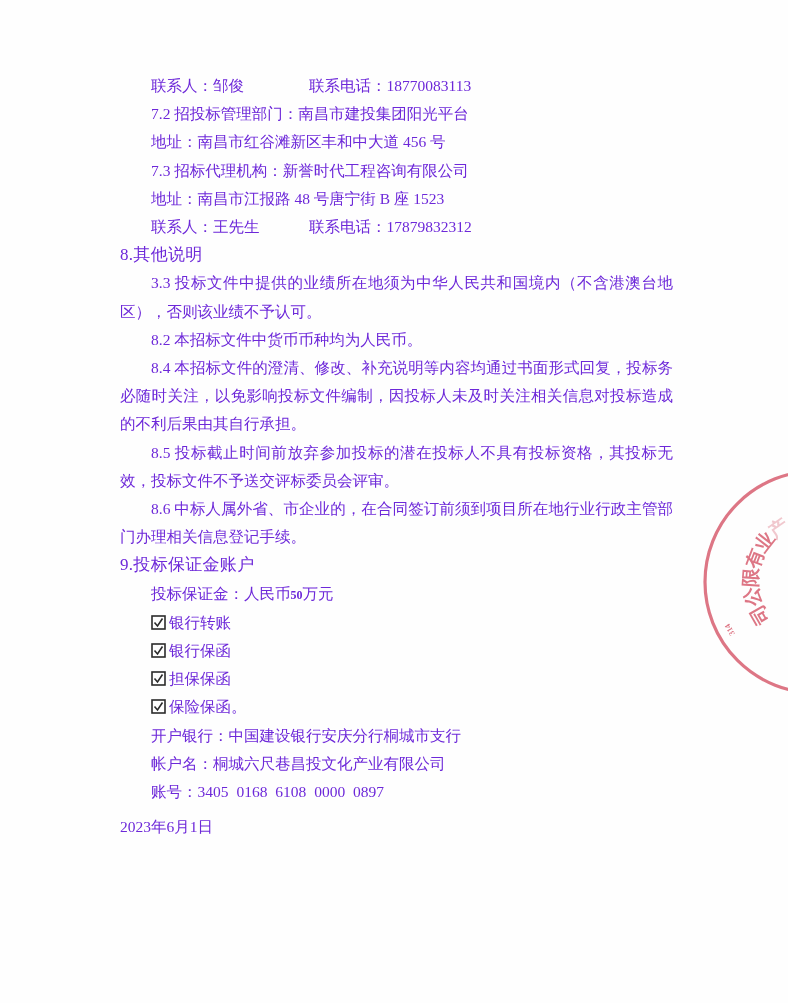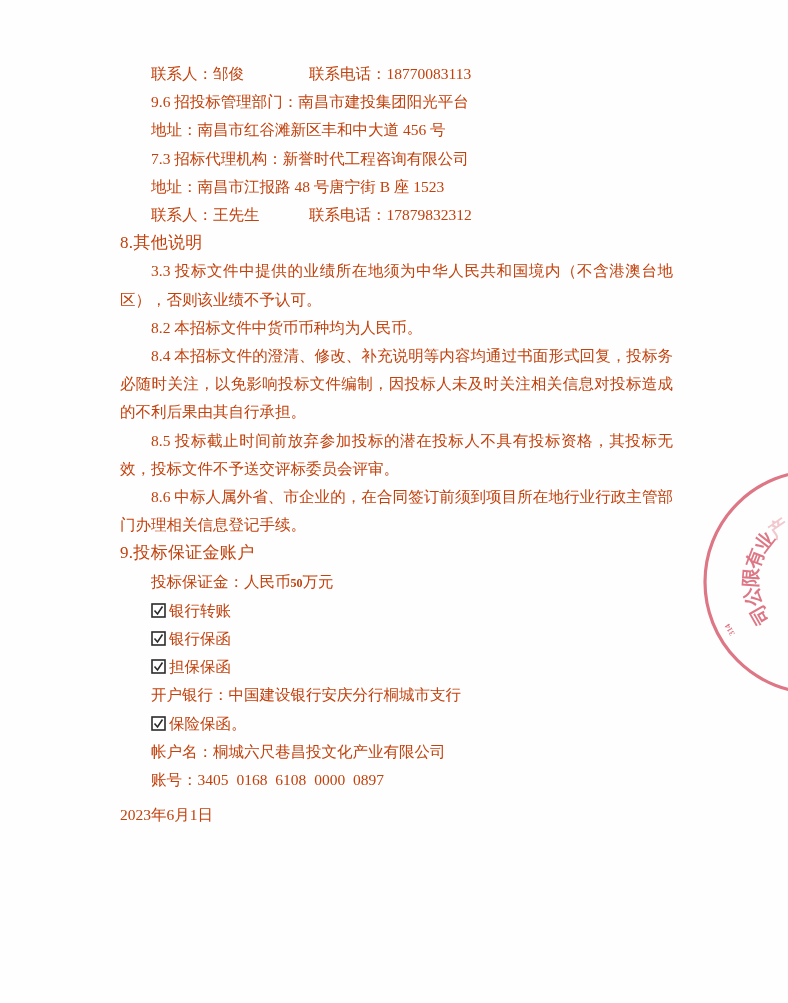--- a/index.html
+++ b/index.html
@@ -9,24 +9,24 @@
     overflow:hidden;
     position:relative;
     font-family:"Liberation Serif","DejaVu Serif",serif;
   }
   .page {
     position:absolute; inset:0;
     background:#fefefe;
   }
   .doc {
     position:absolute;
-    left:120px; top:60px; width:553px;
+    left:120px; top:72px; width:553px;
     font-size:15.5px;
     line-height:28.2px;
-    color:#c2410c;
+    color:#6d28d9;
     text-align:justify;
   }
   .doc p {
     margin:0;
     text-indent:31px;
     word-break:break-all;
   }
   .doc p.flush { text-indent:0; }
   .heading {
     font-weight:normal;
@@ -67,21 +67,21 @@
 </style>
 </head>
 <body>
 
 <div class="page">
 
   <div class="doc">
 
     <p class="contact-row"><span class="person">联系人：邹俊</span><span>联系电话：18770083113</span></p>
 
-    <p>9.6 招投标管理部门：南昌市建投集团阳光平台</p>
+    <p>7.2 招投标管理部门：南昌市建投集团阳光平台</p>
     <p>地址：南昌市红谷滩新区丰和中大道 456 号</p>
     <p>7.3 招标代理机构：新誉时代工程咨询有限公司</p>
     <p>地址：南昌市江报路 48 号唐宁街 B 座 1523</p>
 
     <p class="contact-row"><span class="person">联系人：王先生</span><span>联系电话：17879832312</span></p>
 
     <p class="heading flush">8.其他说明</p>
     <p>3.3 投标文件中提供的业绩所在地须为中华人民共和国境内（不含港澳台地区），否则该业绩不予认可。</p>
     <p>8.2 本招标文件中货币币种均为人民币。</p>
     <p>8.4 本招标文件的澄清、修改、补充说明等内容均通过书面形式回复，投标务必随时关注，以免影响投标文件编制，因投标人未及时关注相关信息对投标造成的不利后果由其自行承担。</p>
@@ -100,26 +100,26 @@
     <p><span class="cbx"><svg width="15" height="15" viewBox="0 0 15 15">
             <rect x="1" y="1" width="13" height="13" fill="none" stroke="#2b2b2b" stroke-width="1.6"></rect>
             <path d="M3.5 7.5 L6.5 11 L11.5 3.5" fill="none" stroke="#2b2b2b" stroke-width="1.6"></path>
           </svg></span><span>银行保函</span></p>
 
     <p><span class="cbx"><svg width="15" height="15" viewBox="0 0 15 15">
             <rect x="1" y="1" width="13" height="13" fill="none" stroke="#2b2b2b" stroke-width="1.6"></rect>
             <path d="M3.5 7.5 L6.5 11 L11.5 3.5" fill="none" stroke="#2b2b2b" stroke-width="1.6"></path>
           </svg></span><span>担保保函</span></p>
 
-    <p>开户银行：中国建设银行安庆分行桐城市支行</p>
-
     <p><span class="cbx"><svg width="15" height="15" viewBox="0 0 15 15">
             <rect x="1" y="1" width="13" height="13" fill="none" stroke="#2b2b2b" stroke-width="1.6"></rect>
             <path d="M3.5 7.5 L6.5 11 L11.5 3.5" fill="none" stroke="#2b2b2b" stroke-width="1.6"></path>
           </svg></span><span>保险保函。</span></p>
+
+    <p>开户银行：中国建设银行安庆分行桐城市支行</p>
     <p>帐户名：桐城六尺巷昌投文化产业有限公司</p>
 
     <p><span>账号：</span><span class="num">3405 0168 6108 0000 0897</span></p>
 
 
     <p class="date-line flush">2023年6月1日</p>
 
   </div>
 
   <svg class="stamp" viewBox="0 0 92 230">

